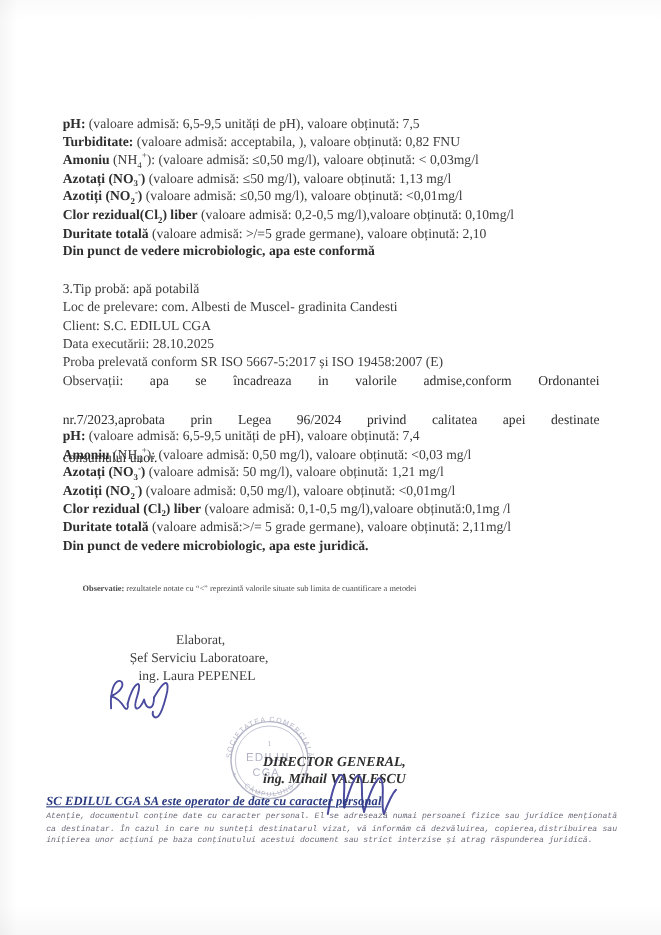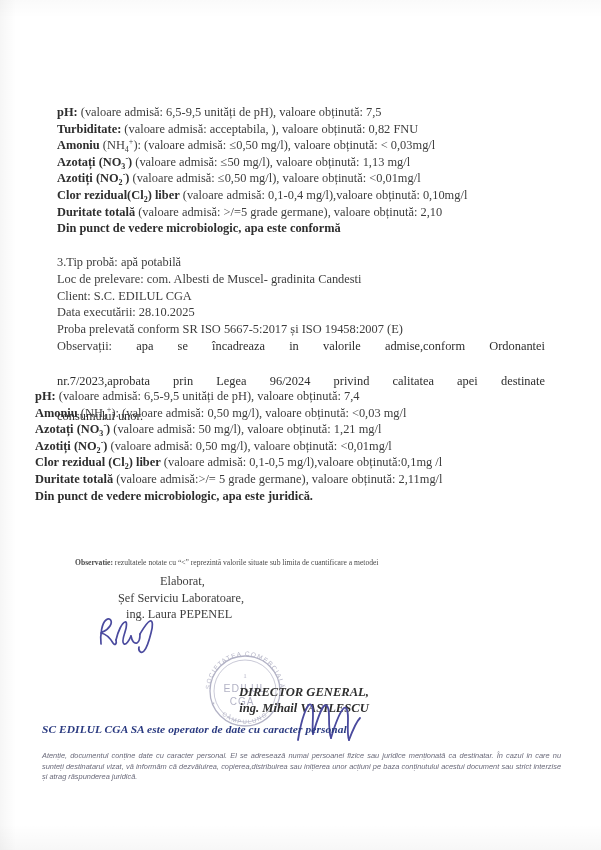--- a/index.html
+++ b/index.html
@@ -23,41 +23,41 @@
     color:#3d3d3d;
   }
   .b{font-weight:bold;color:#2e2e2e;}
   sub,sup{font-size:0.65em;line-height:0;}
   sup{vertical-align:super;}
   sub{vertical-align:sub;}
 
   
   #params-top{top:104px;padding-left:57px;}
   #sample-info{top:254px;padding-left:57px;}
-  #params-bottom{top:388px;padding-left:35px;}
+  #params-bottom{top:388px;padding-left:57px;}
 
   .info-line{font-size:12.4px;line-height:16.8px;color:#3d3d3d;}
 
   
   .obs-wrap{position:relative;padding-left:57px;padding-right:56px;}
   .obs-par{
     font-size:12.4px;line-height:17.4px;
     text-align:justify;
     color:#3d3d3d;
   }
   .obs-par .b{font-weight:normal;}
   .obs-par .just{
     display:block;
     text-align:justify;
   }
   .obs-par .just::after{content:"";display:inline-block;width:100%;}
 
   
   #note{
-    position:absolute;top:557px;left:75px;right:40px;
+    position:absolute;top:529px;left:75px;right:40px;
     font-size:7.6px;line-height:11px;color:#4a4a4a;
     font-family:"Liberation Serif", serif;
   }
   #note .nb{font-weight:bold;}
 
   
   #sig-left{
     position:absolute;top:573px;left:70px;
     font-size:12.3px;line-height:16.6px;color:#3d3d3d;
     text-align:left;
@@ -100,25 +100,26 @@
 
   
   #footer{
     position:absolute;left:42px;right:40px;top:723px;
   }
   #footer-title{
     font-family:"Liberation Serif", serif;
     font-weight:bold;font-style:italic;
     font-size:11.4px;
     color:#2a3a80;
+    text-decoration:underline;
     letter-spacing:.1px;
   }
   #footer-body{
-    margin-top:16px;
-    font-family:Liberation Sans, sans-serif;
+    margin-top:3px;
+    font-family:Liberation Mono, monospace;
     font-style:italic;
     font-size:7.4px;line-height:10.6px;
     color:#6a6a7a;
     text-align:justify;
   }
 
   
   .scan-edge{
     position:absolute;pointer-events:none;
   }
@@ -150,21 +151,21 @@
 
     <div class="line">
       <span class="b">Azotați (NO<sub>3</sub><sup>-</sup>)</span><span> (valoare admisă: ≤50 mg/l), valoare obținută: 1,13 mg/l</span>
     </div>
 
     <div class="line">
       <span class="b">Azotiți (NO<sub>2</sub><sup>-</sup>)</span><span> (valoare admisă: ≤0,50 mg/l), valoare obținută: &lt;0,01mg/l</span>
     </div>
 
     <div class="line">
-      <span class="b">Clor rezidual(Cl<sub>2</sub>) liber</span><span> (valoare admisă: 0,1-0,4 mg/l),valoare obținută: 0,10mg/l</span>
+      <span class="b">Clor rezidual(Cl<sub>2</sub>) liber</span><span> (valoare admisă: 0,2-0,5 mg/l),valoare obținută: 0,10mg/l</span>
     </div>
 
     <div class="line">
       <span class="b">Duritate totală</span><span> (valoare admisă: &gt;/=5 grade germane), valoare obținută: 2,10</span>
     </div>
 
     <div class="line b">Din punct de vedere microbiologic, apa este conformă</div>
   </div>
 
   <div class="block" id="sample-info">

